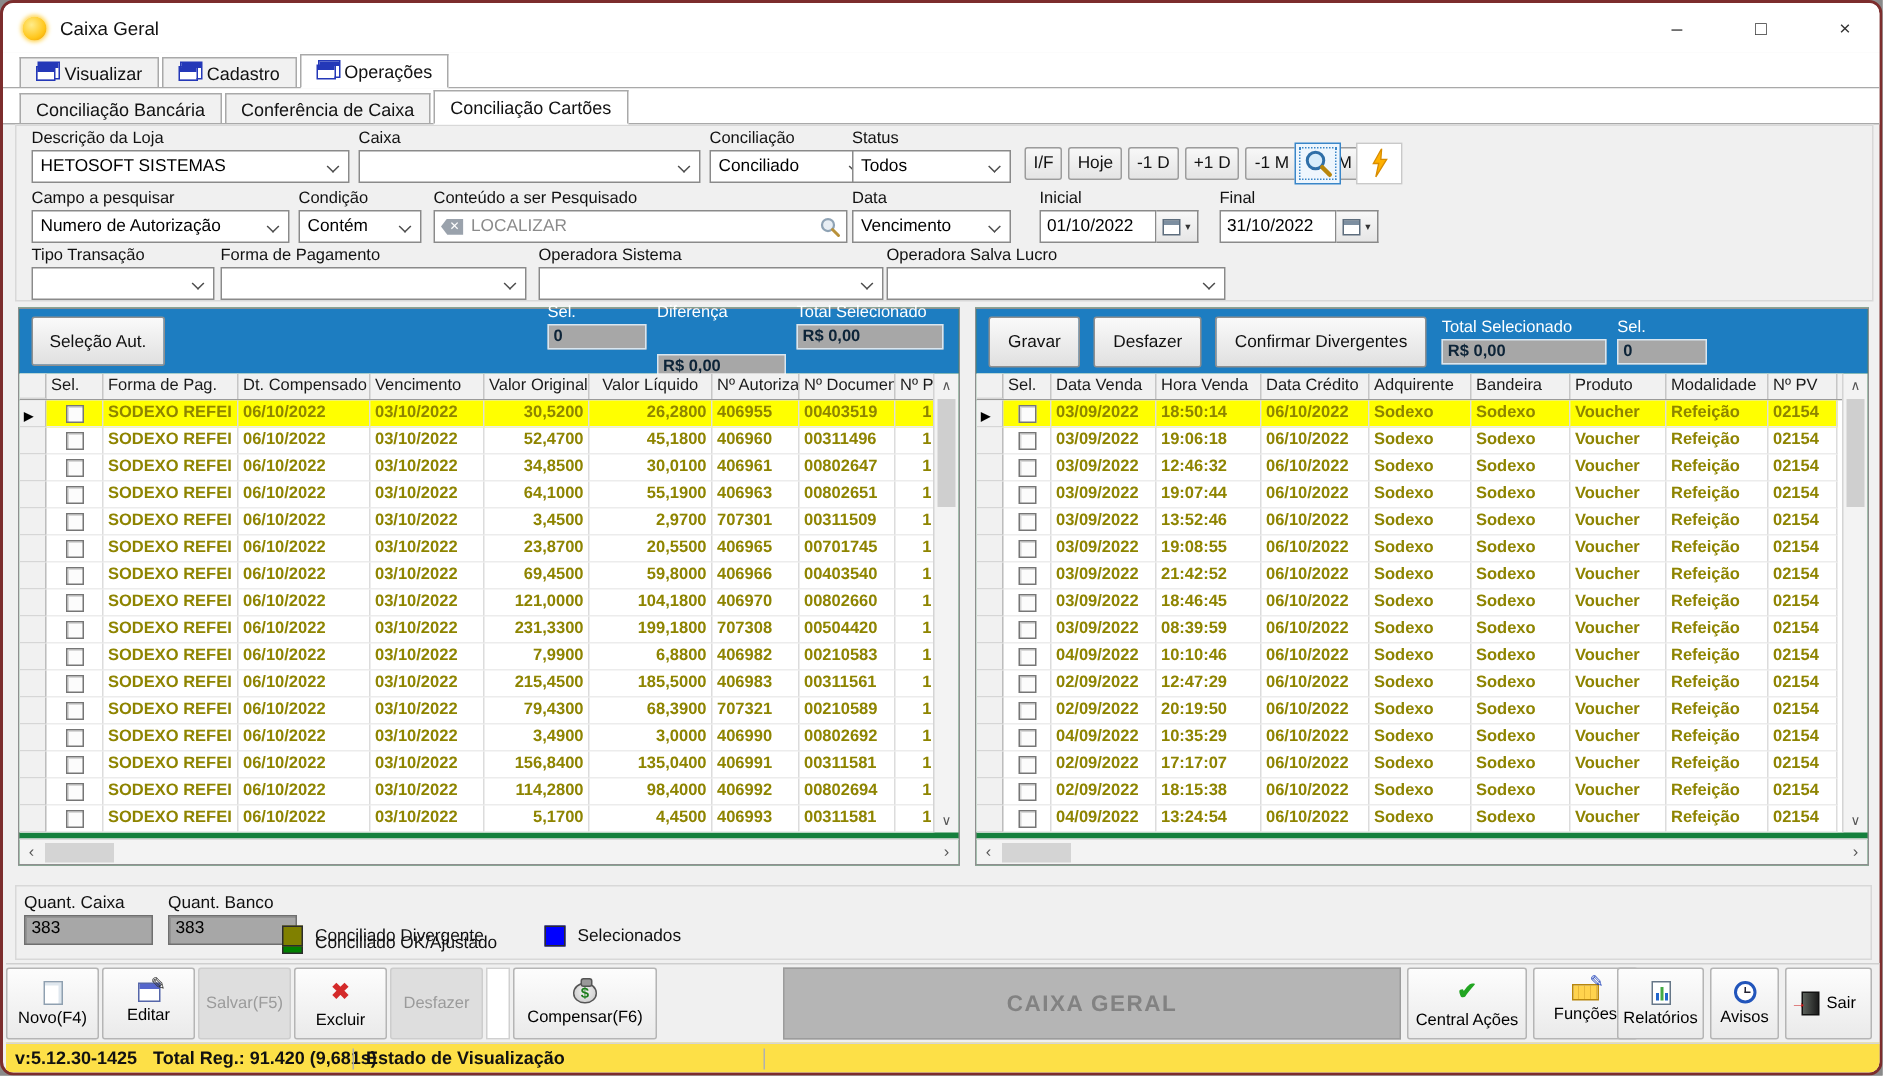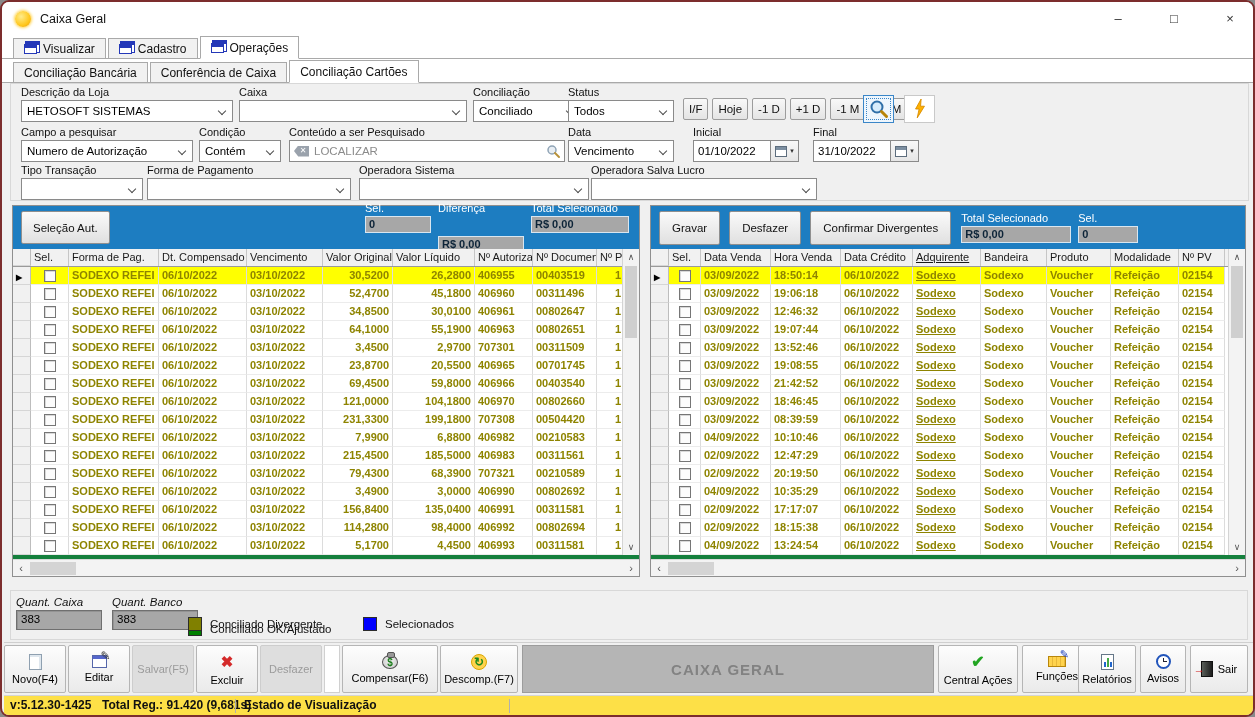--- a/index.html
+++ b/index.html
@@ -71,40 +71,40 @@
   .grow .cell{font-size:11px;font-weight:bold;color:#8e8400;border-right:1px solid #dcdcdc;border-bottom:1px solid #ececec;padding:2px 3px;white-space:nowrap;overflow:hidden;line-height:13px;}
   .grow.selrow .cell{background:#ffff00;}
   .cell.ind{background:#f1f1f1 !important;border-right:1px solid #bdbdbd;border-bottom:1px solid #d6d6d6;color:#000 !important;font-size:8px;padding:4px 0 0 3px;}
   .cell.cbc{display:flex;align-items:center;justify-content:center;padding:0;}
   .cb{width:12px;height:12px;background:#fcfcfc;border:1px solid #767676;box-shadow:inset 1px 1px 0 #d8d8d8;}
   
   .lc0{width:18px;flex:0 0 18px;}.lc1{width:38px;flex:0 0 38px;}
   .lc2{width:90px;flex:0 0 90px;}.lc3{width:88px;flex:0 0 88px;}.lc4{width:76px;flex:0 0 76px;}
   .lc5{width:70px;flex:0 0 70px;text-align:right;}.lc6{width:82px;flex:0 0 82px;text-align:right;}
   .lc7{width:58px;flex:0 0 58px;}.lc8{width:64px;flex:0 0 64px;}.lc9{width:28px;flex:0 0 28px;text-align:right;}
-  .hdr .lc5,.hdr .lc6,.hdr .lc9{text-align:left;}
+  .hdr .lc5,.hdr .lc6,.hdr .lc9{text-align:center;}
   
   .rc0{width:18px;flex:0 0 18px;}.rc1{width:32px;flex:0 0 32px;}
   .rc2{width:70px;flex:0 0 70px;}.rc3{width:70px;flex:0 0 70px;}.rc4{width:72px;flex:0 0 72px;}
-  .rc5{width:68px;flex:0 0 68px;text-decoration:underline;}.rc6{width:66px;flex:0 0 66px;}.rc7{width:64px;flex:0 0 64px;}
+  .rc5{width:68px;flex:0 0 68px;}.rc6{width:66px;flex:0 0 66px;}.rc7{width:64px;flex:0 0 64px;}
   .rc8{width:68px;flex:0 0 68px;}.rc9{width:46px;flex:0 0 46px;}
 
   .vscroll{position:absolute;right:0;top:43px;width:17px;height:306px;background:#f3f3f3;border-left:1px solid #d4d4d4;}
   .va{height:16px;text-align:center;font-size:9px;color:#555;line-height:16px;}
   .va.down{position:absolute;bottom:0;left:0;right:0;}
   .vthumb{position:absolute;top:17px;left:2px;right:2px;height:72px;background:#cfcfcf;}
   .hscroll{position:absolute;left:0;right:0;bottom:0;height:17px;background:#f3f3f3;border-top:1px solid #dadada;display:flex;align-items:center;}
   .ha{width:16px;text-align:center;font-size:11px;color:#555;line-height:16px;}
   .hthumb{width:46px;height:13px;background:#d4d4d4;margin-left:1px;}
   .hspace{flex:1;}
 
   
   .footer{position:absolute;left:8px;top:588px;width:1238px;height:50px;background:#f0f0f0;border:1px solid #d8d8d8;}
   .qgroup{position:absolute;top:5px;}
-  .qgroup .flabel{text-decoration:none;font-size:11.5px;font-style:italic;}
+  .qgroup .flabel{text-decoration:none;font-size:11.5px;}
   .qbox{width:86px;height:20px;background:#a7a7a7;border:1px solid #6f6f6f;box-shadow:inset 1px 1px 0 #939393;font-size:11.5px;color:#000;padding:2px 4px;}
   #qcaixa{left:5px;} #qbanco{left:101px;}
   .leg{position:absolute;display:flex;align-items:center;gap:8px;font-size:11.5px;color:#111;}
   .leg .sw{width:14px;height:14px;border:1px solid #2c2c2c;display:inline-block;}
   .leg.l0{left:177px;top:5px;margin-top:26px;}
   .leg.l1{left:177px;top:26px;}
   .leg.l2{left:352px;top:26px;}
 
   
   .toolbar{position:absolute;left:2px;top:640px;width:1251px;height:53px;background:#f0f0f0;border-top:1px solid #cfcfcf;}
@@ -908,24 +908,20 @@
         <span class="tico delete-icon"></span>
         <span class="tlabel">Excluir</span>
       </button>
       <button class="tbtn tb4 disabled">
         <span class="tlabel">Desfazer</span>
       </button>
       <button class="tbtn tb5">
         <span class="tico money-bag-icon"></span>
         <span class="tlabel">Compensar(F6)</span>
       </button>
-      <button class="tbtn tb6">
-        <span class="tico recycle-icon"></span>
-        <span class="tlabel">Descomp.(F7)</span>
-      </button>
       <button class="tbtn trb0">
         <span class="tico check-icon"></span>
         <span class="tlabel">Central Ações</span>
       </button>
       <button class="tbtn trb1">
         <span class="tico functions-icon"></span>
         <span class="tlabel">Funções</span>
       </button>
       <button class="tbtn trb2">
         <span class="tico report-icon"></span>

